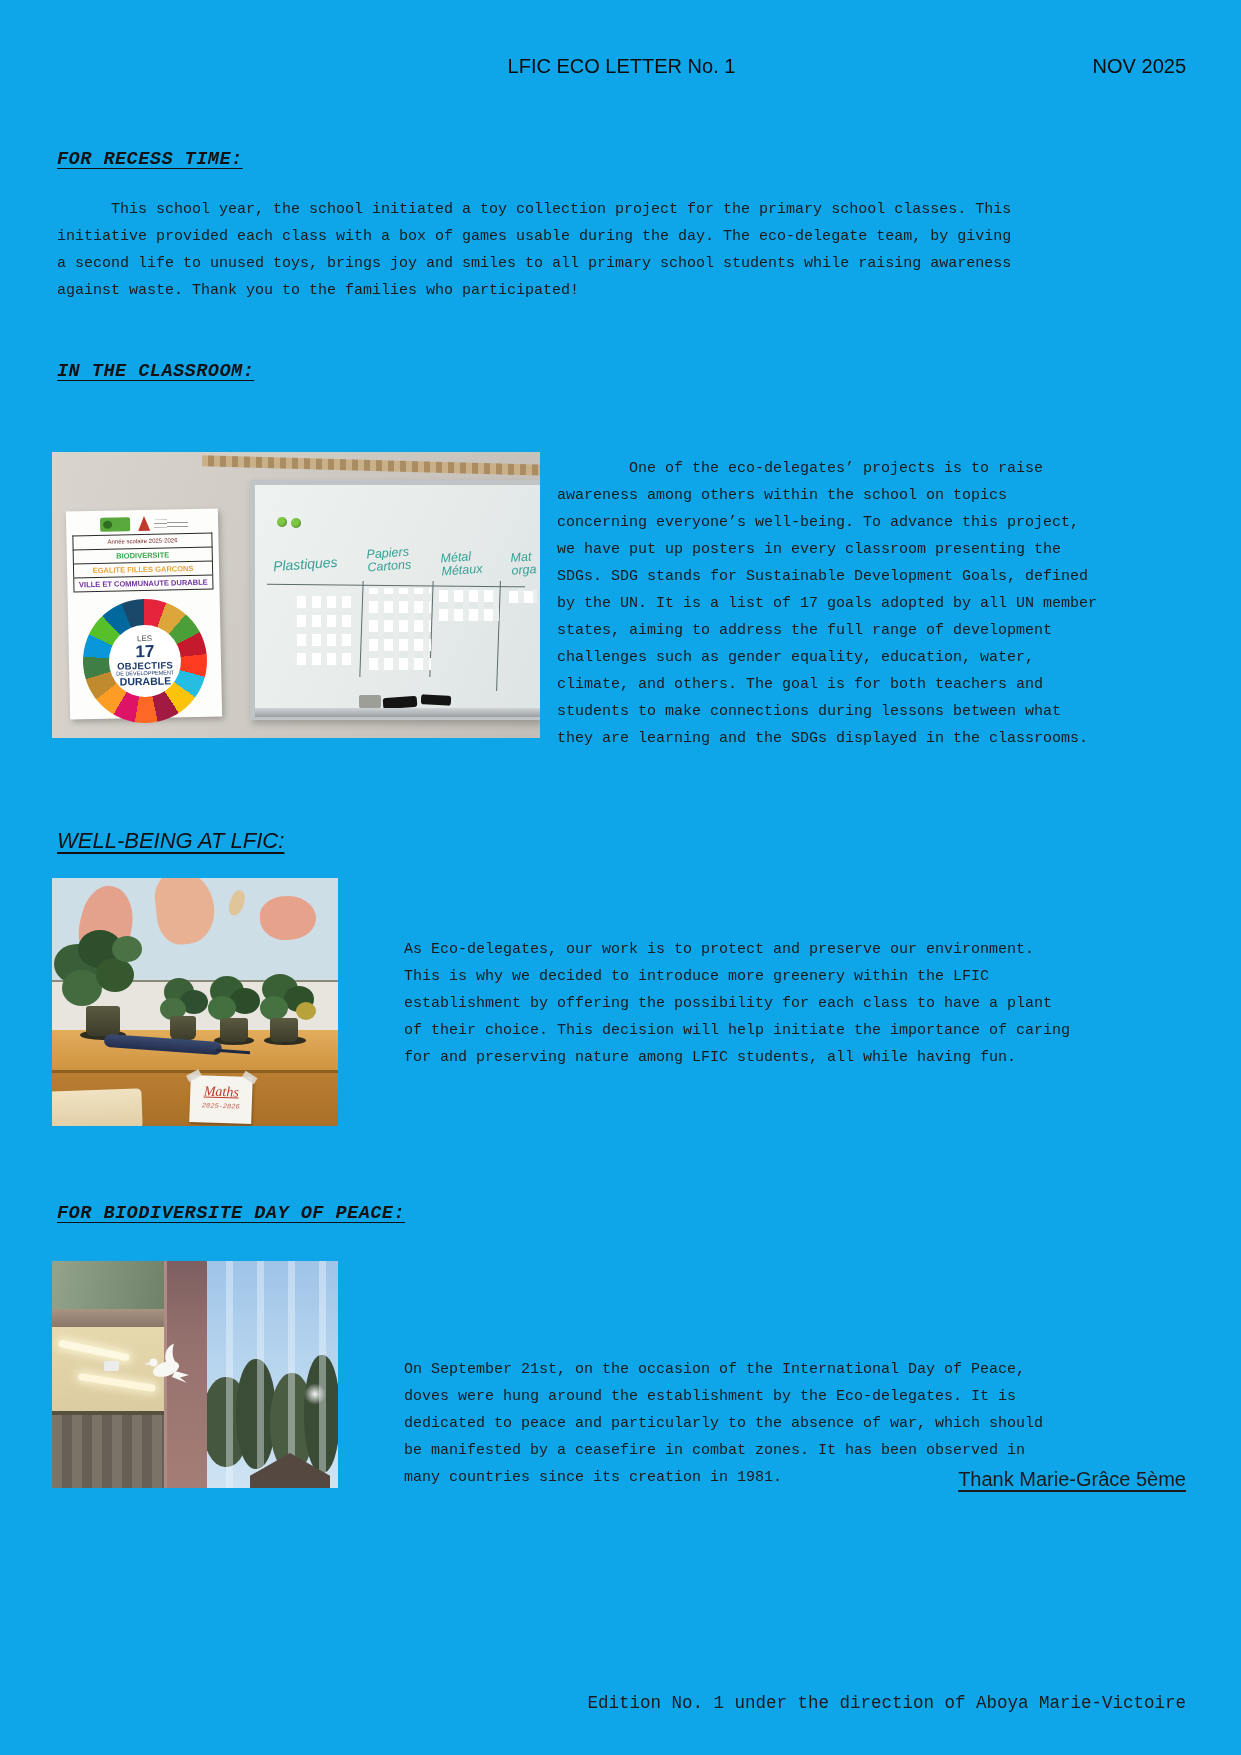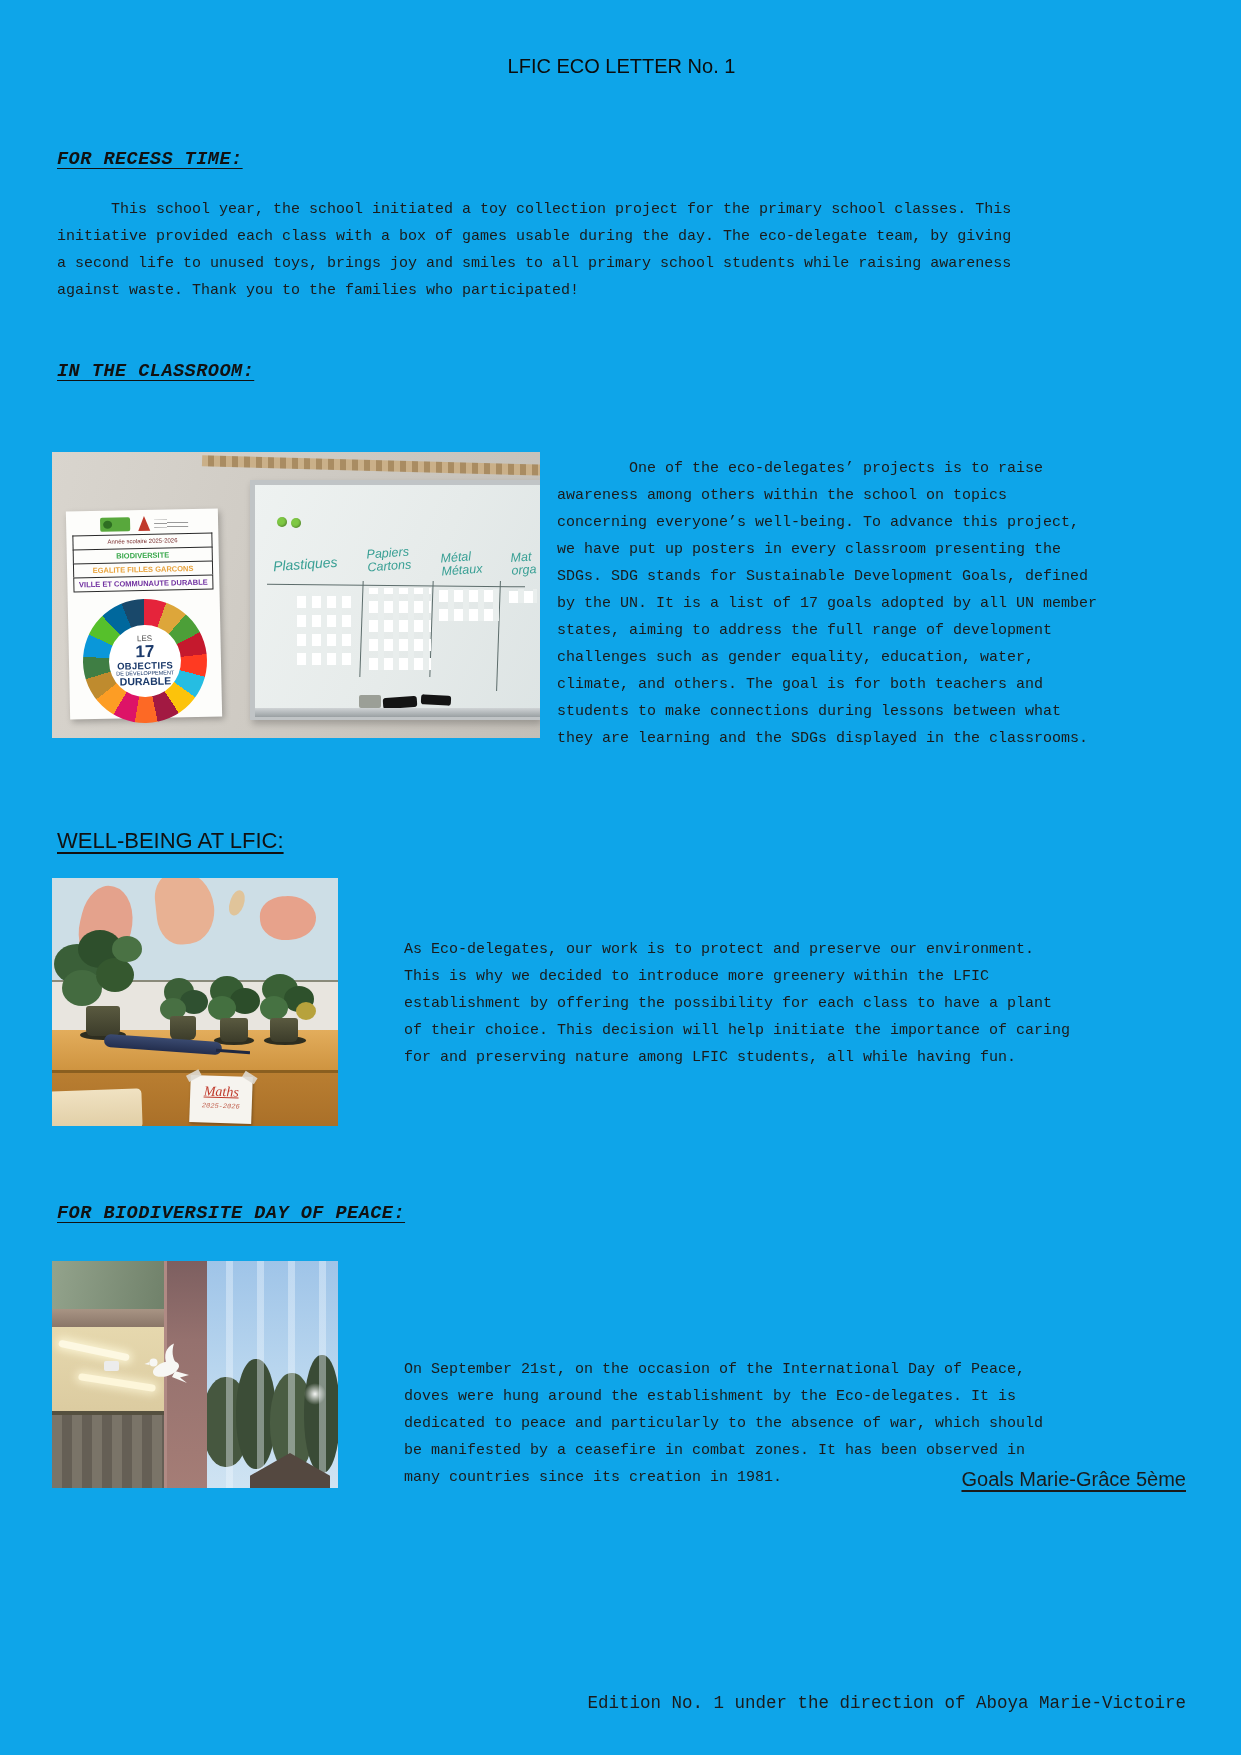--- a/index.html
+++ b/index.html
@@ -11,21 +11,21 @@
   .abs{position:absolute;}
   
   .masthead-title{left:57px;top:55px;width:1129px;text-align:center;
     font-family:"Liberation Sans",sans-serif;font-size:20px;color:#0c0c0c;}
   .masthead-date{left:57px;top:55px;width:1129px;text-align:right;
     font-family:"Liberation Sans",sans-serif;font-size:20px;color:#0c0c0c;}
   .subtitle{left:57px;top:106px;font-size:17.5px;white-space:pre;}
   
   .h-mono{font-family:"Liberation Mono",monospace;font-weight:700;font-style:italic;
     font-size:18.5px;letter-spacing:.5px;text-decoration:underline;text-underline-offset:4px;color:#111;}
-  .h-sans{font-family:"Liberation Sans",sans-serif;font-size:22px;
+  .h-sans{font-family:"Liberation Sans",sans-serif;font-style:italic;font-size:22px;
     text-decoration:underline;text-underline-offset:4px;color:#111;}
   .h-recess{left:57px;top:149px;}
   .h-classroom{left:57px;top:361px;}
   .h-wellbeing{left:57px;top:828px;}
   .h-peace{left:57px;top:1203px;}
   
   .para{font-size:15px;line-height:27px;white-space:pre;color:#1b1b1b;}
   .p-recess{left:57px;top:196px;width:1133px;}
   .p-classroom{left:557px;top:455px;width:640px;}
   .p-wellbeing{left:404px;top:936px;width:800px;}
@@ -180,20 +180,21 @@
   .gazebo{left:198px;top:192px;width:80px;height:35px;background:#544840;
     clip-path:polygon(50% 0,100% 65%,100% 100%,0 100%,0 65%);}
   .dove{left:86px;top:80px;width:56px;height:50px;}
 </style>
 </head>
 <body>
 
 <div class="page">
 
   <div class="abs masthead-title">LFIC ECO LETTER No. 1</div>
+  <div class="abs masthead-date">NOV 2025</div>
 
   <div class="abs h-mono h-recess">FOR RECESS TIME:</div>
   <div class="abs para p-recess">      This school year, the school initiated a toy collection project for the primary school classes. This
 initiative provided each class with a box of games usable during the day. The eco-delegate team, by giving
 a second life to unused toys, brings joy and smiles to all primary school students while raising awareness
 against waste. Thank you to the families who participated!</div>
 
   <div class="abs h-mono h-classroom">IN THE CLASSROOM:</div>
 
   <div class="abs photo photo1">
@@ -331,20 +332,20 @@
       <polygon points="17,42 7,46 17,48" fill="#f7f7f4"></polygon>
       <polygon points="68,60 96,68 78,73 92,84 62,72" fill="#f7f7f4"></polygon>
     </svg>
   </div>
 
   <div class="abs para p-peace">On September 21st, on the occasion of the International Day of Peace,
 doves were hung around the establishment by the Eco-delegates. It is
 dedicated to peace and particularly to the absence of war, which should
 be manifested by a ceasefire in combat zones. It has been observed in
 many countries since its creation in 1981.</div>
-  <div class="abs signature sig-peace">Goals Marie-Grâce 5ème</div>
+  <div class="abs signature sig-peace">Thank Marie-Grâce 5ème</div>
 
   <div class="abs footer">
     <div>Edition No. 1 under the direction of Aboya Marie-Victoire</div>
     
   </div>
 
 </div>
 
 </body></html>

